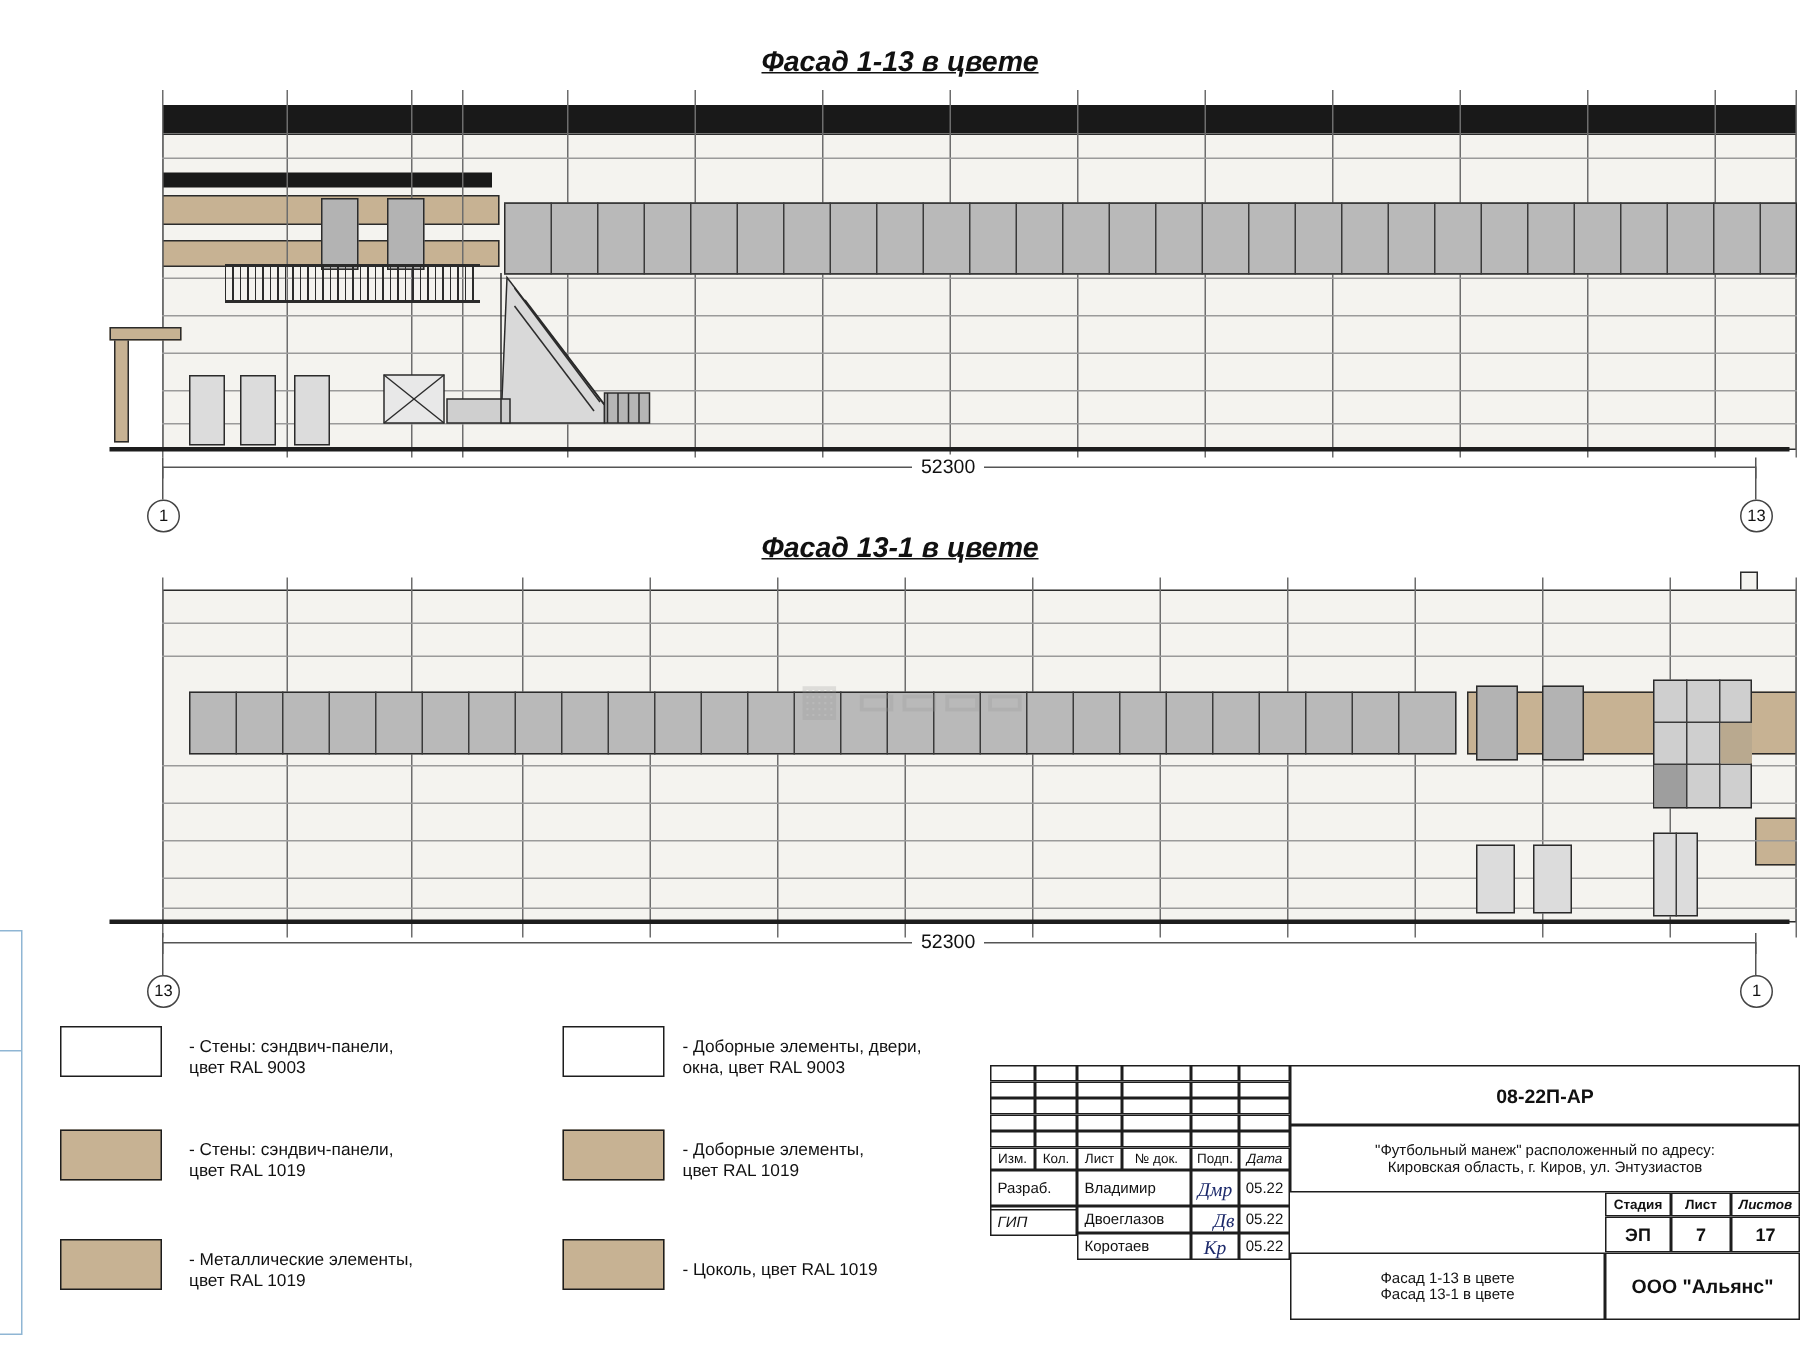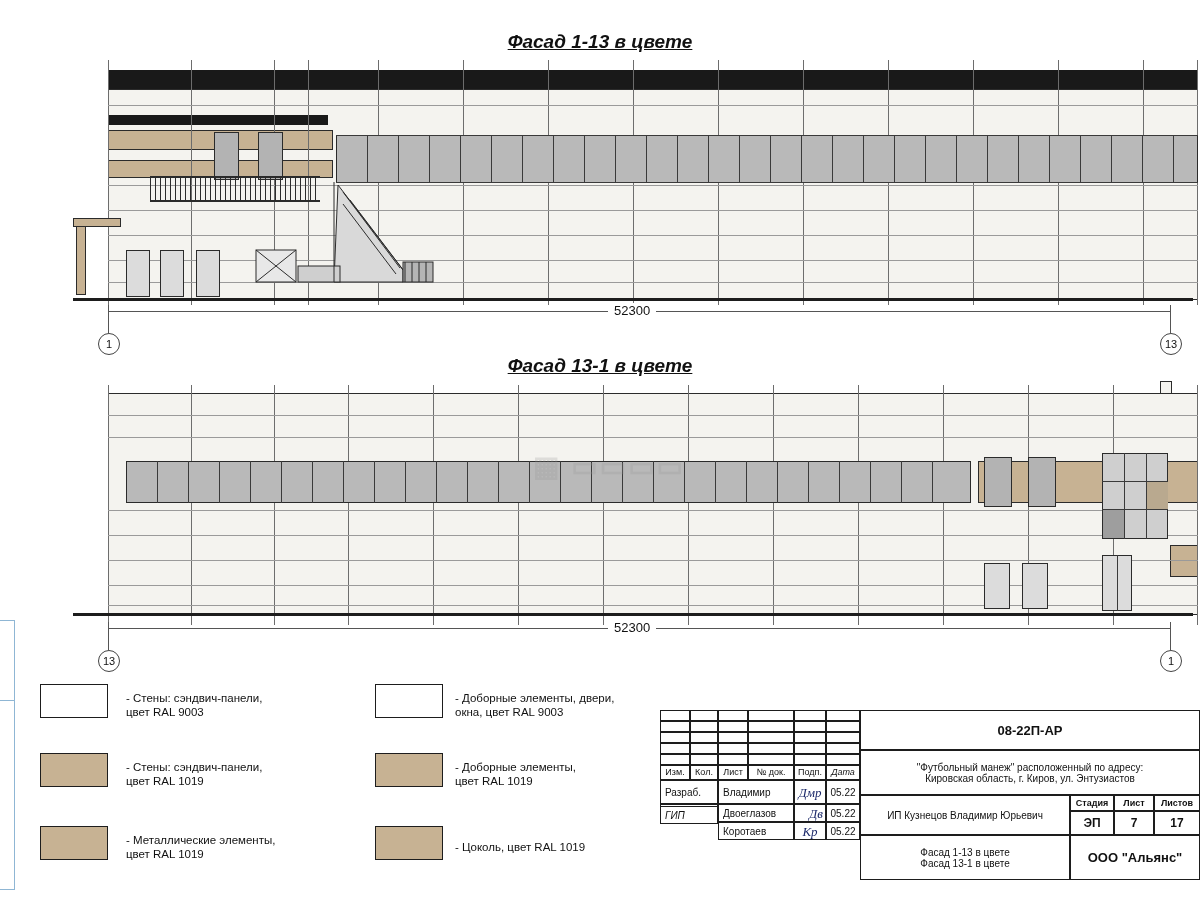--- a/index.html
+++ b/index.html
@@ -375,25 +375,24 @@
     <div class="cell" style="left:134px;top:112px;width:32px;height:18px;">
         <span class="sig">Кр</span>
       </div>
     <div class="cell" style="left:166px;top:112px;width:34px;height:18px;">05.22</div>
 
     <div class="cell big" style="left:200px;top:0;width:340px;height:40px;">08-22П-АР</div>
 
     <div class="cell" style="left:200px;top:40px;width:340px;height:45px;white-space:pre-line;font-size:10px;">"Футбольный манеж" расположенный по адресу:
 Кировская область, г. Киров, ул. Энтузиастов</div>
 
-    <div class="cell" style="left:200px;top:85px;width:210px;height:40px;font-size:10px;">ИП Кузнецов Владимир Юрьевич</div>
 
     <div class="cell b sm" style="left:410px;top:85px;width:44px;height:16px;">Стадия</div>
     <div class="cell b sm" style="left:454px;top:85px;width:40px;height:16px;">Лист</div>
-    <div class="cell b sm" style="left:494px;top:85px;width:46px;height:16px;">Листов</div>
+    <div class="cell b sm" style="left:494px;top:85px;width:46px;height:16px;font-style:italic;">Листов</div>
 
     <div class="cell b" style="left:410px;top:101px;width:44px;height:24px;font-size:12px;">ЭП</div>
     <div class="cell b" style="left:454px;top:101px;width:40px;height:24px;font-size:12px;">7</div>
     <div class="cell b" style="left:494px;top:101px;width:46px;height:24px;font-size:12px;">17</div>
 
     <div class="cell" style="left:200px;top:125px;width:210px;height:45px;white-space:pre-line;font-size:10px;">Фасад 1-13 в цвете
 Фасад 13-1 в цвете</div>
     <div class="cell big" style="left:410px;top:125px;width:130px;height:45px;font-size:13px;">ООО "Альянс"</div>
   </div>
 

